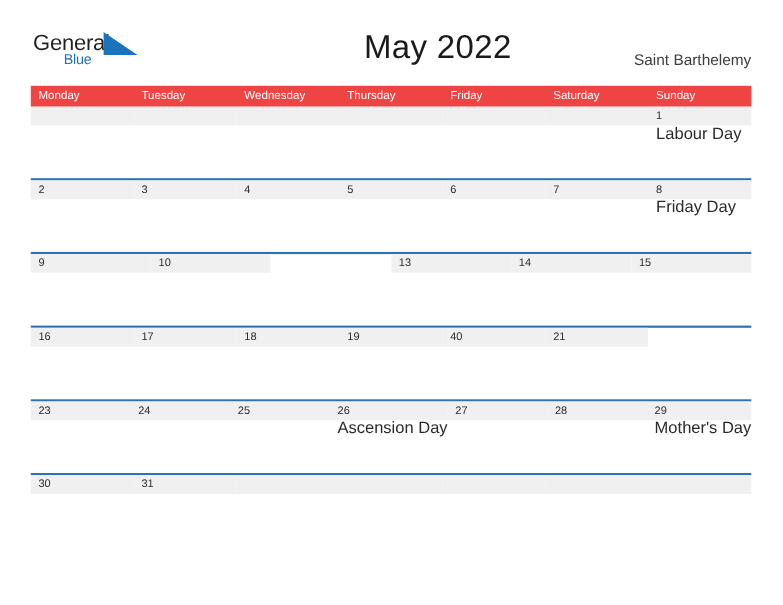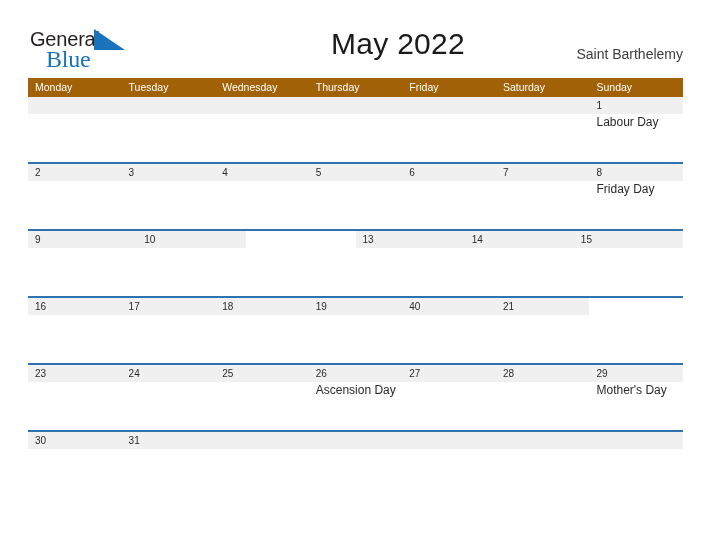--- a/index.html
+++ b/index.html
@@ -33,26 +33,26 @@
     position: absolute;
     left: 0;
     top: 0;
     font-size: 20px;
     letter-spacing: -0.2px;
     color: #231f20;
     font-family: "Liberation Sans", sans-serif;
   }
   .logo-blue {
     position: absolute;
-    left: 16px;
+    left: 28px;
     top: 18px;
-    font-size: 24px;
+    font-size: 13px;
     letter-spacing: -0.2px;
     color: #1b73bb;
-    font-family: Liberation Serif, serif;
+    font-family: Liberation Sans, sans-serif;
   }
   .logo-flag {
     position: absolute;
     left: 64px;
     top: 1px;
     width: 32px;
     height: 22px;
   }
 
   .cal-title {
@@ -81,21 +81,21 @@
   
   .calendar {
     position: absolute;
     left: 28px;
     top: 78px;
     width: 655px;
   }
 
   .dow-header {
     display: flex;
-    background: #a16207;
+    background: #ef4444;
     height: 19px;
   }
   .dow-cell {
     flex: 1 1 0;
     color: #ffffff;
     font-size: 10.5px;
     line-height: 19px;
     padding-left: 7px;
     box-sizing: border-box;
     font-family: "Liberation Sans", sans-serif;
@@ -131,21 +131,21 @@
     color: #2a2a2a;
     line-height: 17px;
     padding-left: 7px;
     font-family: "Liberation Sans", sans-serif;
   }
   .day-events {
     padding-left: 7px;
     padding-top: 2px;
   }
   .event {
-    font-size: 12px;
+    font-size: 15px;
     color: #2a2a2a;
     line-height: 12px;
     font-family: "Liberation Sans", sans-serif;
     white-space: nowrap;
   }
 </style>
 </head>
 <body>
 
 <div class="topbar">

